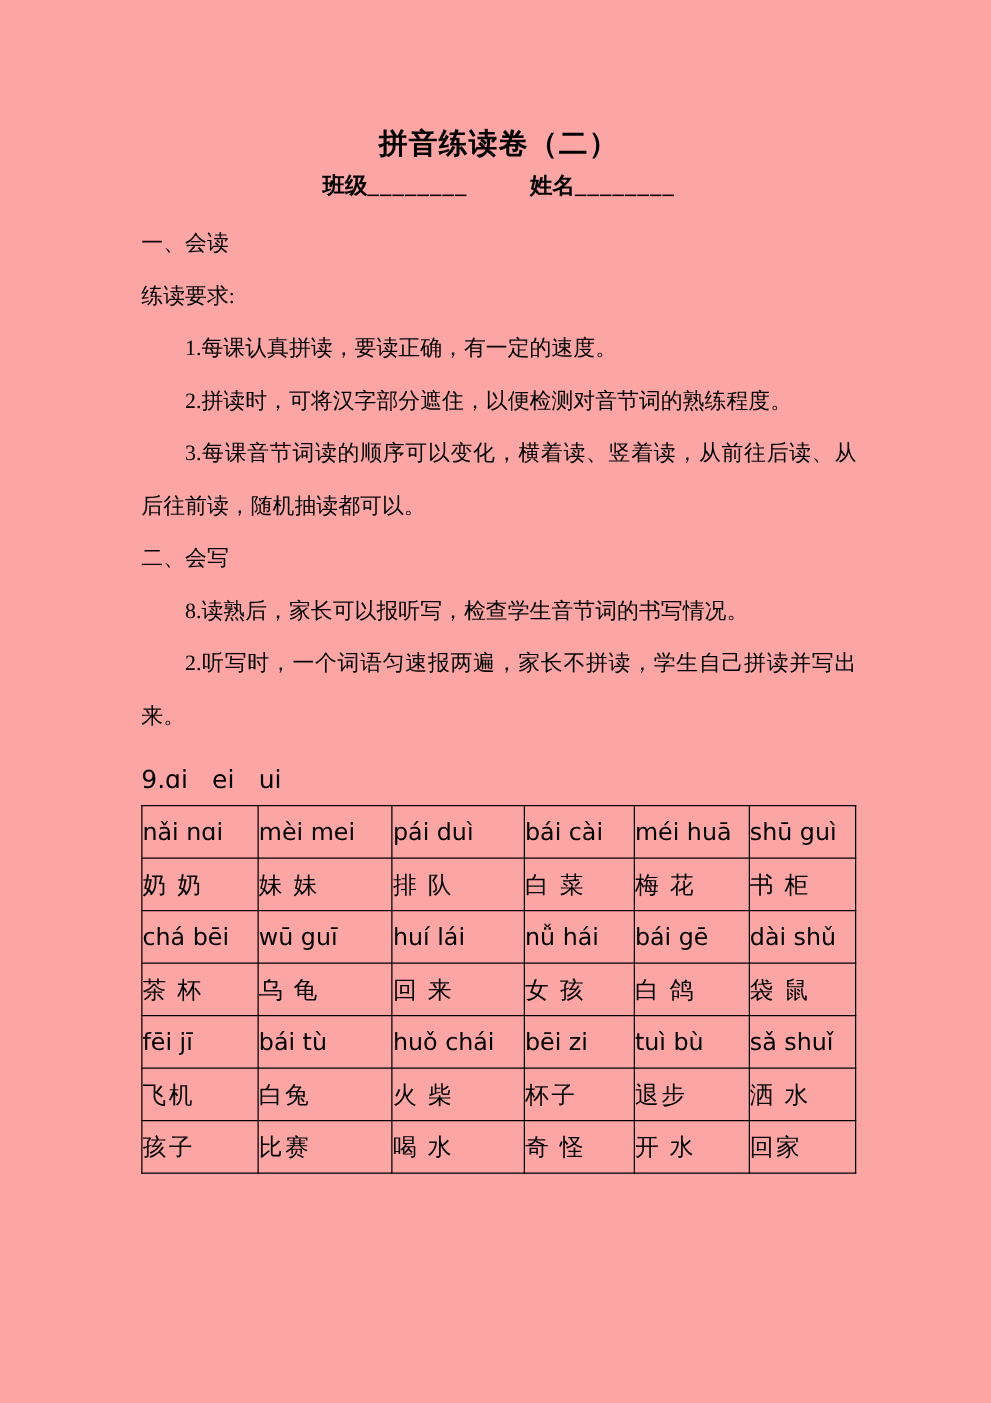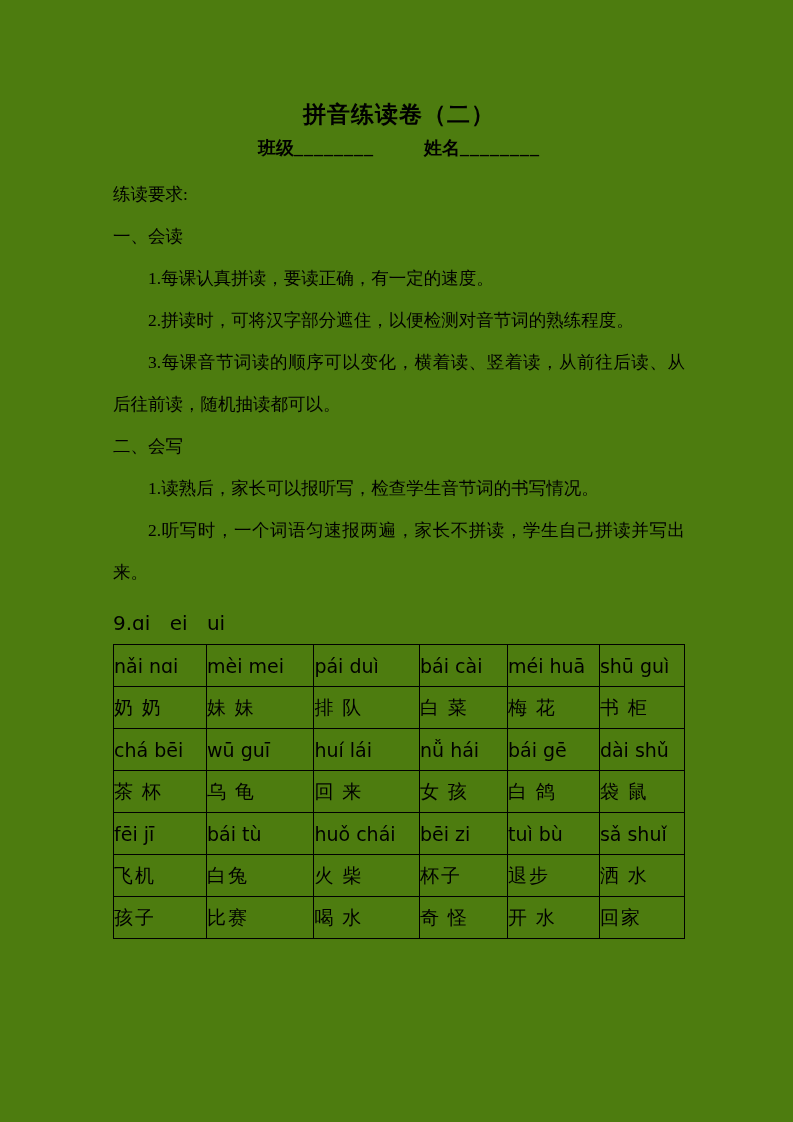--- a/index.html
+++ b/index.html
@@ -4,21 +4,21 @@
 <style>
   html, body {
     margin: 0;
     padding: 0;
     background: #ffffff;
   }
   .page {
     position: relative;
     width: 793px;
     height: 1122px;
-    background: #4d7c0f;
+    background: #fca5a5;
     color: #000000;
     overflow: hidden;
     font-family: "Liberation Serif", "DejaVu Serif", serif;
   }
   .content {
     position: absolute;
     left: 113px;
     top: 0;
     width: 572px;
   }
@@ -91,27 +91,27 @@
 <div class="page">
   <div class="content">
 
     <div class="doc-title">拼音练读卷（二）</div>
 
     <div class="header-line">
       <span class="class-group"><span>班级</span><span class="blank">________</span></span><span class="name-group"><span>姓名</span><span class="blank">________</span></span>
     </div>
 
     <div class="body-text">
+      <p>一、会读</p>
       <p>练读要求:</p>
-      <p>一、会读</p>
       <p class="indent">1.每课认真拼读，要读正确，有一定的速度。</p>
       <p class="indent">2.拼读时，可将汉字部分遮住，以便检测对音节词的熟练程度。</p>
       <p class="indent">3.每课音节词读的顺序可以变化，横着读、竖着读，从前往后读、从后往前读，随机抽读都可以。</p>
       <p>二、会写</p>
-      <p class="indent">1.读熟后，家长可以报听写，检查学生音节词的书写情况。</p>
+      <p class="indent">8.读熟后，家长可以报听写，检查学生音节词的书写情况。</p>
       <p class="indent">2.听写时，一个词语匀速报两遍，家长不拼读，学生自己拼读并写出来。</p>
     </div>
 
     <div class="lesson-label">9.ɑi ei ui</div>
 
     <table class="word-table">
       <colgroup>
         <col style="width:16.3%">
           <col style="width:18.8%">
           <col style="width:18.5%">

